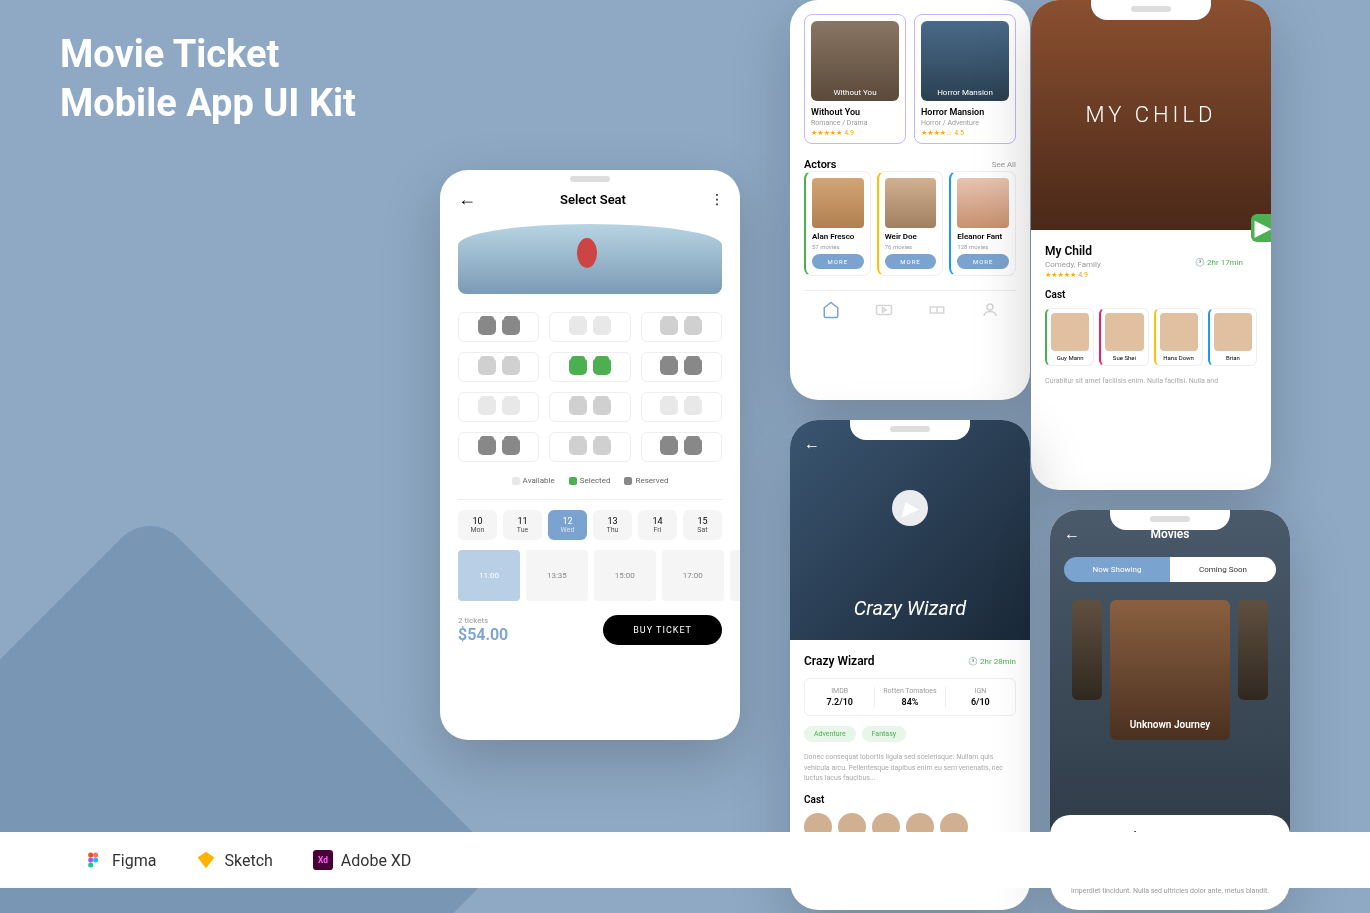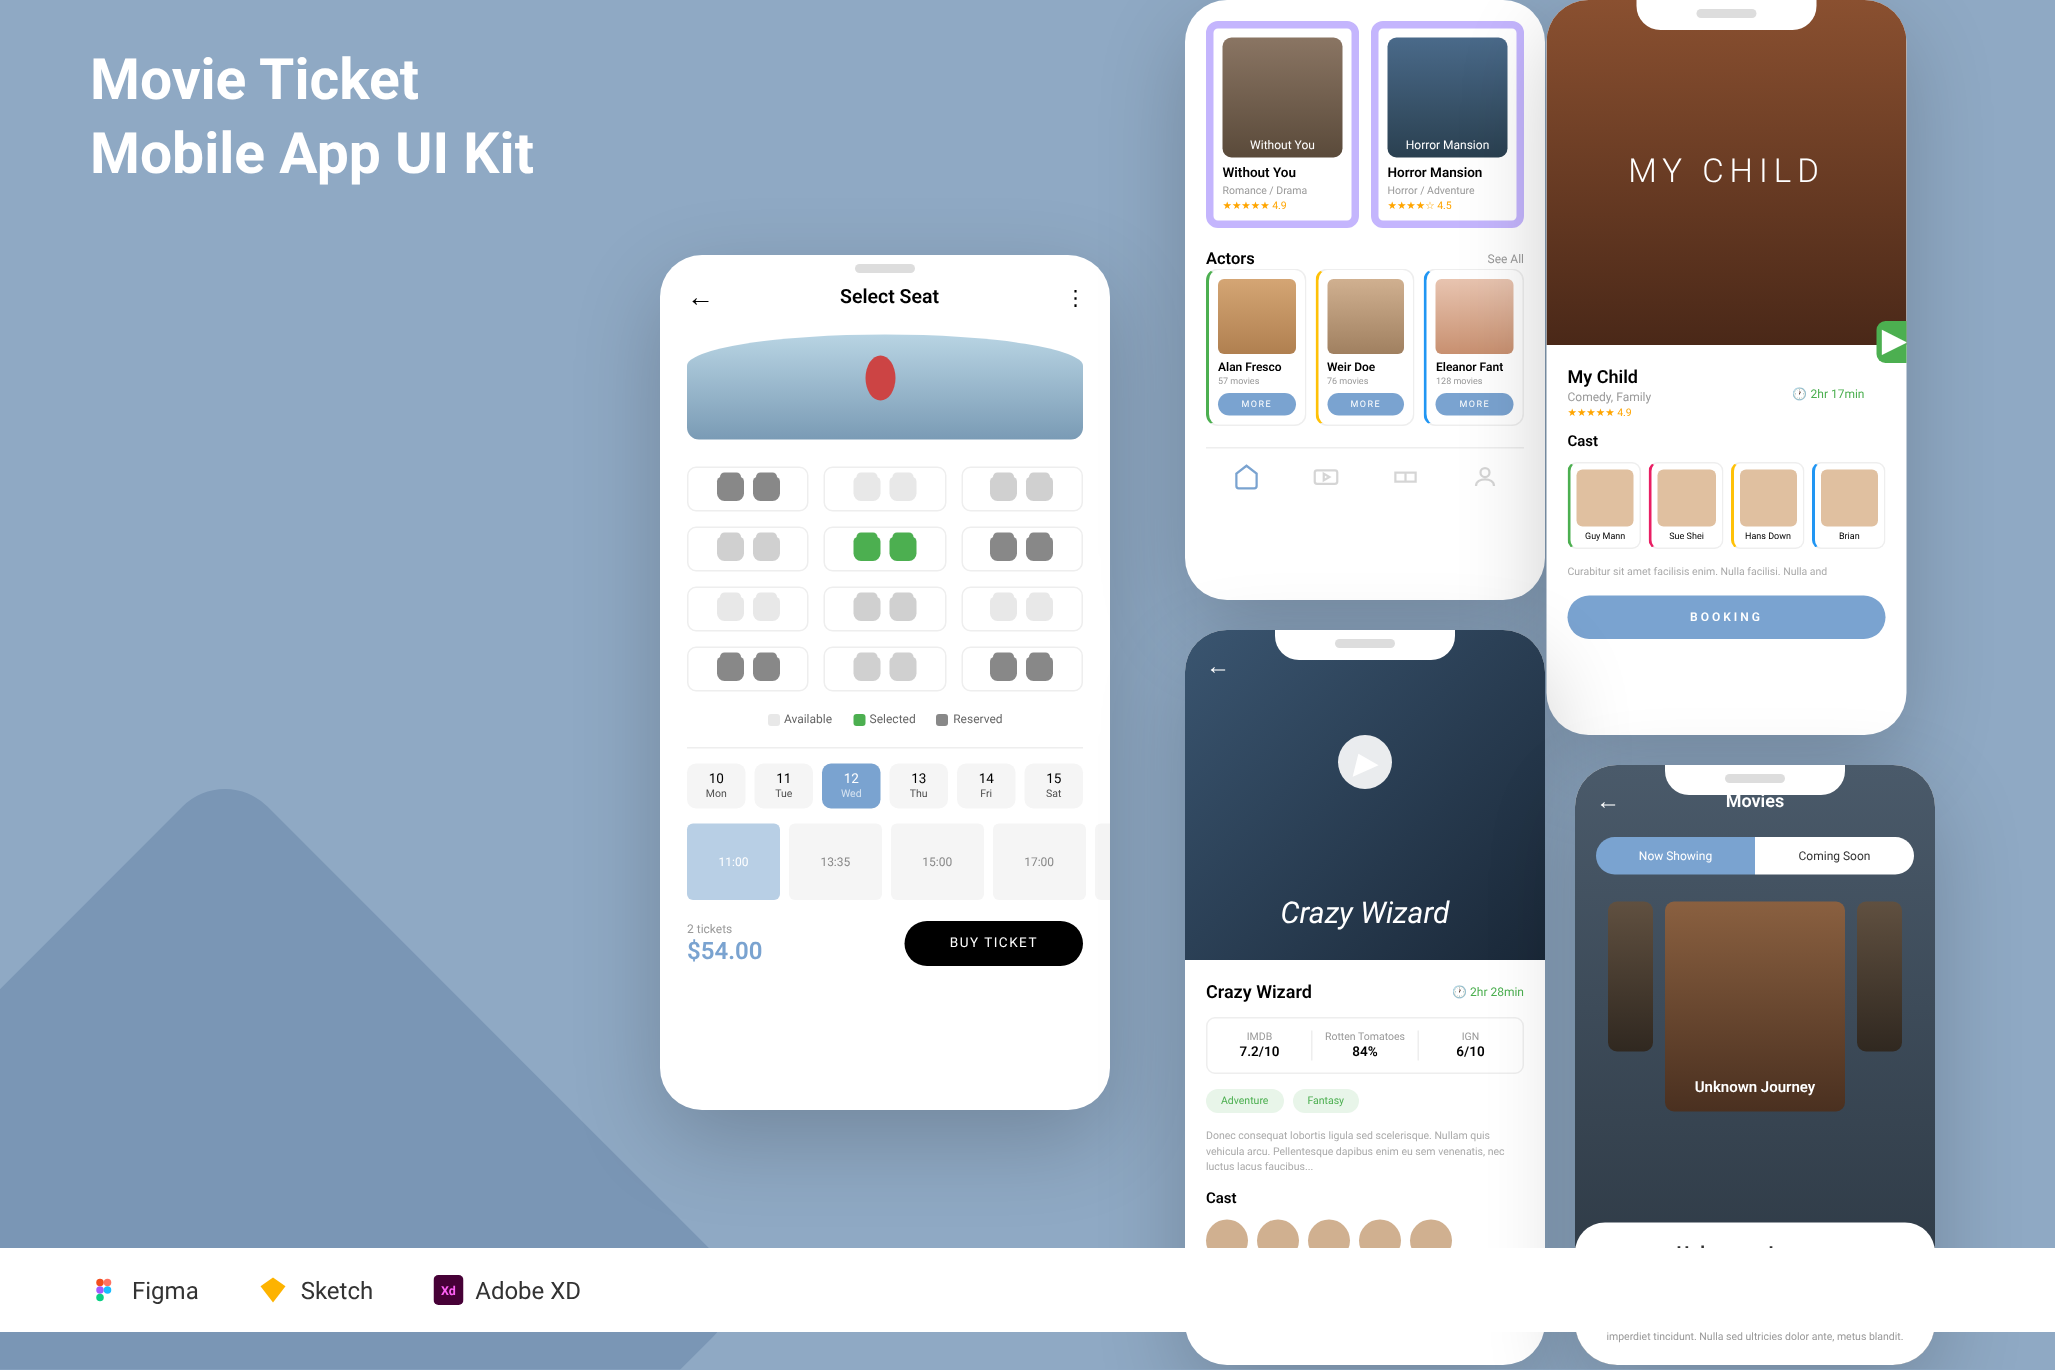--- a/index.html
+++ b/index.html
@@ -1,19 +1,19 @@
 <!DOCTYPE html>
 <html><head>
 <meta charset="utf-8">
 <style>
 *{margin:0;padding:0;box-sizing:border-box;font-family:-apple-system,BlinkMacSystemFont,'Segoe UI',Roboto,sans-serif}
 body{background:#8fa9c4;width:1370px;height:913px;position:relative;overflow:hidden}
 .bg-shape{position:absolute;bottom:-200px;left:-100px;width:500px;height:500px;background:#7a96b5;transform:rotate(45deg);border-radius:40px}
 .title{position:absolute;top:30px;left:60px;color:#fff;font-size:38px;font-weight:700;line-height:1.3}
-.tools{position:absolute;bottom:25px;left:0;right:0;background:#fff;padding:18px 60px;display:flex;gap:40px;align-items:center}
+.tools{position:absolute;bottom:25px;left:0;right:0;background:#fff;padding:18px 84px;display:flex;gap:40px;align-items:center}
 .tool{display:flex;align-items:center;gap:8px;font-size:16px;color:#333}
 .tool-icon{width:20px;height:20px;display:inline-block}
 .phone{position:absolute;background:#fff;border-radius:28px;box-shadow:0 20px 60px rgba(0,0,0,0.2);overflow:hidden}
 .notch{position:absolute;top:0;left:50%;transform:translateX(-50%);width:120px;height:20px;background:#fff;border-radius:0 0 16px 16px;z-index:10}
 .notch::after{content:'';position:absolute;top:6px;left:50%;transform:translateX(-50%);width:40px;height:6px;background:#ddd;border-radius:3px}
 
 
 .p1{left:440px;top:170px;width:300px;height:570px;padding:18px}
 .p1-header{display:flex;justify-content:space-between;align-items:center;margin-bottom:14px}
 .back-icon{font-size:18px;cursor:pointer}
@@ -40,21 +40,21 @@
 .time-btn{flex:1;text-align:center;padding:21px;border-radius:4px;background:#f5f5f5;font-size:8px;color:#888;cursor:pointer}
 .time-btn.active{background:#b8cfe5;color:#fff}
 .p1-footer{display:flex;justify-content:space-between;align-items:center}
 .ticket-info{font-size:8px;color:#999}
 .price{font-size:16px;font-weight:600;color:#7aa3d0}
 .buy-btn{background:#000000;color:#fff;padding:10px 30px;border-radius:20px;font-size:9px;font-weight:400;letter-spacing:1px;cursor:pointer}
 
 
 .p2{left:790px;top:0;width:240px;height:400px;padding:14px;font-size:10px}
 .movie-cards{display:flex;gap:8px;margin-bottom:14px}
-.movie-card{flex:1;border:5px solid #c4b5fd;border-radius:8px;padding:6px}
+.movie-card{flex:1;border:1px solid #c4b5fd;border-radius:8px;padding:6px}
 .mc-img{width:100%;height:80px;border-radius:6px;margin-bottom:6px;position:relative;display:flex;align-items:flex-end;justify-content:center;color:#fff;font-size:8px;text-align:center;padding:4px}
 .mc1{background:linear-gradient(180deg,#8a7563,#5a4a3a)}
 .mc2{background:linear-gradient(180deg,#4a6a8a,#2a4050)}
 .mc-title{font-size:9px;font-weight:600}
 .mc-genre{font-size:7px;color:#999;margin:2px 0}
 .stars{color:#ffa500;font-size:7px}
 .section-head{display:flex;justify-content:space-between;align-items:center;margin-bottom:0}
 .section-head h3{font-size:11px;font-weight:600}
 .see-all{font-size:8px;color:#999;cursor:pointer}
 .actors{display:flex;gap:6px}
@@ -343,21 +343,20 @@
             <div class="cast-img"></div>
             <div class="cast-name">Hans Down</div>
           </div>
         <div class="cast-card cc4">
             <div class="cast-img"></div>
             <div class="cast-name">Brian</div>
           </div>
       </div>
     </div>
     <div class="desc-text">Curabitur sit amet facilisis enim. Nulla facilisi. Nulla and</div>
-    <div class="booking-btn">BOOKING</div>
   </div>
 </div>
 
 <div class="phone p4">
   <div class="notch"></div>
   <div class="p4-hero">
     <span class="p4-back">←</span>
     <div class="play-circle">▶</div>
     <span>Crazy Wizard</span>
   </div>

